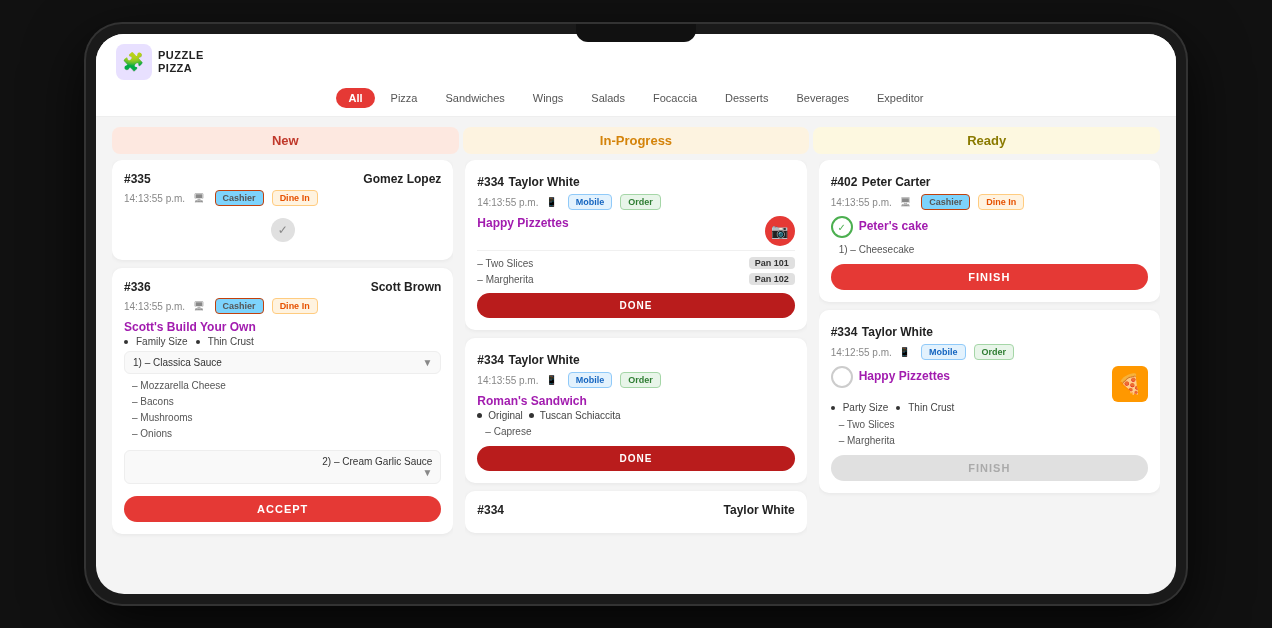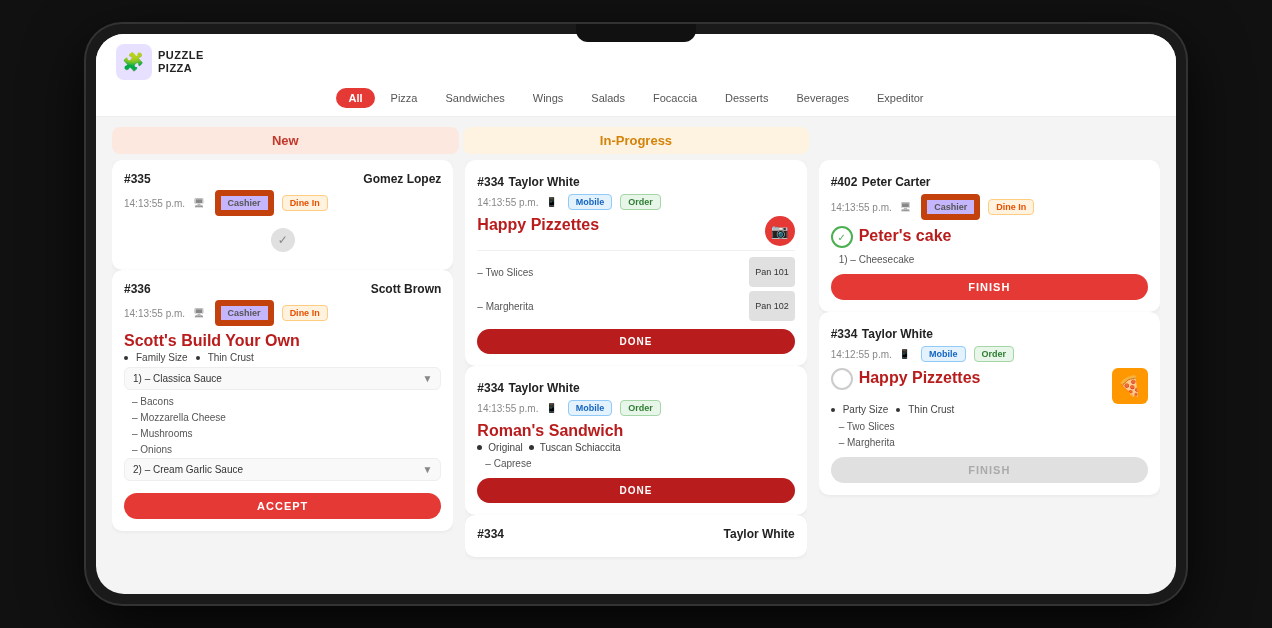--- a/index.html
+++ b/index.html
@@ -119,20 +119,21 @@
       display: grid;
       grid-template-columns: 1fr 1fr 1fr;
       gap: 12px;
       padding: 0 16px 12px 16px;
       flex: 1;
       overflow: hidden;
     }
     .column {
       display: flex;
       flex-direction: column;
+      gap: 8px;
       overflow-y: auto;
     }
     
     .card {
       background: #fff;
       border-radius: 10px;
       padding: 12px;
       box-shadow: 0 1px 4px rgba(0,0,0,0.06);
     }
     .card-header {
@@ -155,28 +156,28 @@
     .card-time {
       font-size: 10px;
       color: #888;
     }
     .badge {
       font-size: 9px;
       padding: 2px 7px;
       border-radius: 4px;
       font-weight: 600;
     }
-    .badge-cashier { background: #c4b5fd; color: #555; border: 6px solid #c2410c; }
+    .badge-cashier { background: #7dd3fc; color: #555; border: 1px solid #c2410c; }
     .badge-dine-in { background: #fff3e0; color: #e65100; border: 1px solid #ffcc80; }
     .badge-mobile { background: #e3f2fd; color: #1565c0; border: 1px solid #90caf9; }
     .badge-order { background: #e8f5e9; color: #2e7d32; border: 1px solid #a5d6a7; }
     .item-name {
-      font-size: 16px;
-      font-weight: 700;
-      color: #b91c1c;
+      font-size: 12px;
+      font-weight: 700;
+      color: #a21caf;
       margin-bottom: 2px;
     }
     .item-size-row {
       display: flex;
       align-items: center;
       gap: 8px;
       margin-bottom: 4px;
     }
     .dot { width: 4px; height: 4px; border-radius: 50%; background: #333; display: inline-block; }
     .item-size { font-size: 10px; color: #444; font-weight: 400; }
@@ -203,24 +204,24 @@
       display: flex;
       align-items: center;
       justify-content: space-between;
       font-size: 10px;
       color: #555;
       padding: 2px 0;
     }
     .pan-badge {
       background: #e0e0e0;
       border-radius: 4px;
-      padding: 10px 6px;
+      padding: 1px 6px;
       font-size: 9px;
       color: #333;
-      font-weight: 400;
+      font-weight: 700;
     }
     .btn-done {
       width: 100%;
       background: #b91c1c;
       color: #fff;
       border: none;
       border-radius: 20px;
       padding: 7px;
       font-size: 10px;
       font-weight: 700;
@@ -363,20 +364,21 @@
         <div class="nav-tab">Focaccia</div>
         <div class="nav-tab">Desserts</div>
         <div class="nav-tab">Beverages</div>
         <div class="nav-tab">Expeditor</div>
       </div>
     </div>
 
     <div class="columns-header">
       <div class="col-header new">New</div>
       <div class="col-header inprogress">In-Progress</div>
+      <div class="col-header ready">Ready</div>
     </div>
 
     <div class="columns-body">
 
       <div class="column">
 
         <div class="card">
           <div class="card-header">
             <span class="card-order-id">#335</span>
             <span class="card-order-id">Gomez Lopez</span>
@@ -411,27 +413,27 @@
             <span class="item-size">Family Size</span>
             <span class="dot"></span>
             <span class="item-size">Thin Crust</span>
           </div>
           
           <div class="accordion-row">
             <span>1) – Classica Sauce</span>
             <span class="chevron">▼</span>
           </div>
           <div>
+            <div class="sub-item">– Mozzarella Cheese</div>
             <div class="sub-item">– Bacons</div>
-            <div class="sub-item">– Mozzarella Cheese</div>
             <div class="sub-item">– Mushrooms</div>
             <div class="sub-item">– Onions</div>
           </div>
           
-          <div class="accordion-row" style="margin-top:0;">
+          <div class="accordion-row" style="margin-top:8px;flex-direction:column;">
             <span>2) – Cream Garlic Sauce</span>
             <span class="chevron">▼</span>
           </div>
           <button class="btn-accept">ACCEPT</button>
         </div>
 
       </div>
 
       <div class="column">
 

